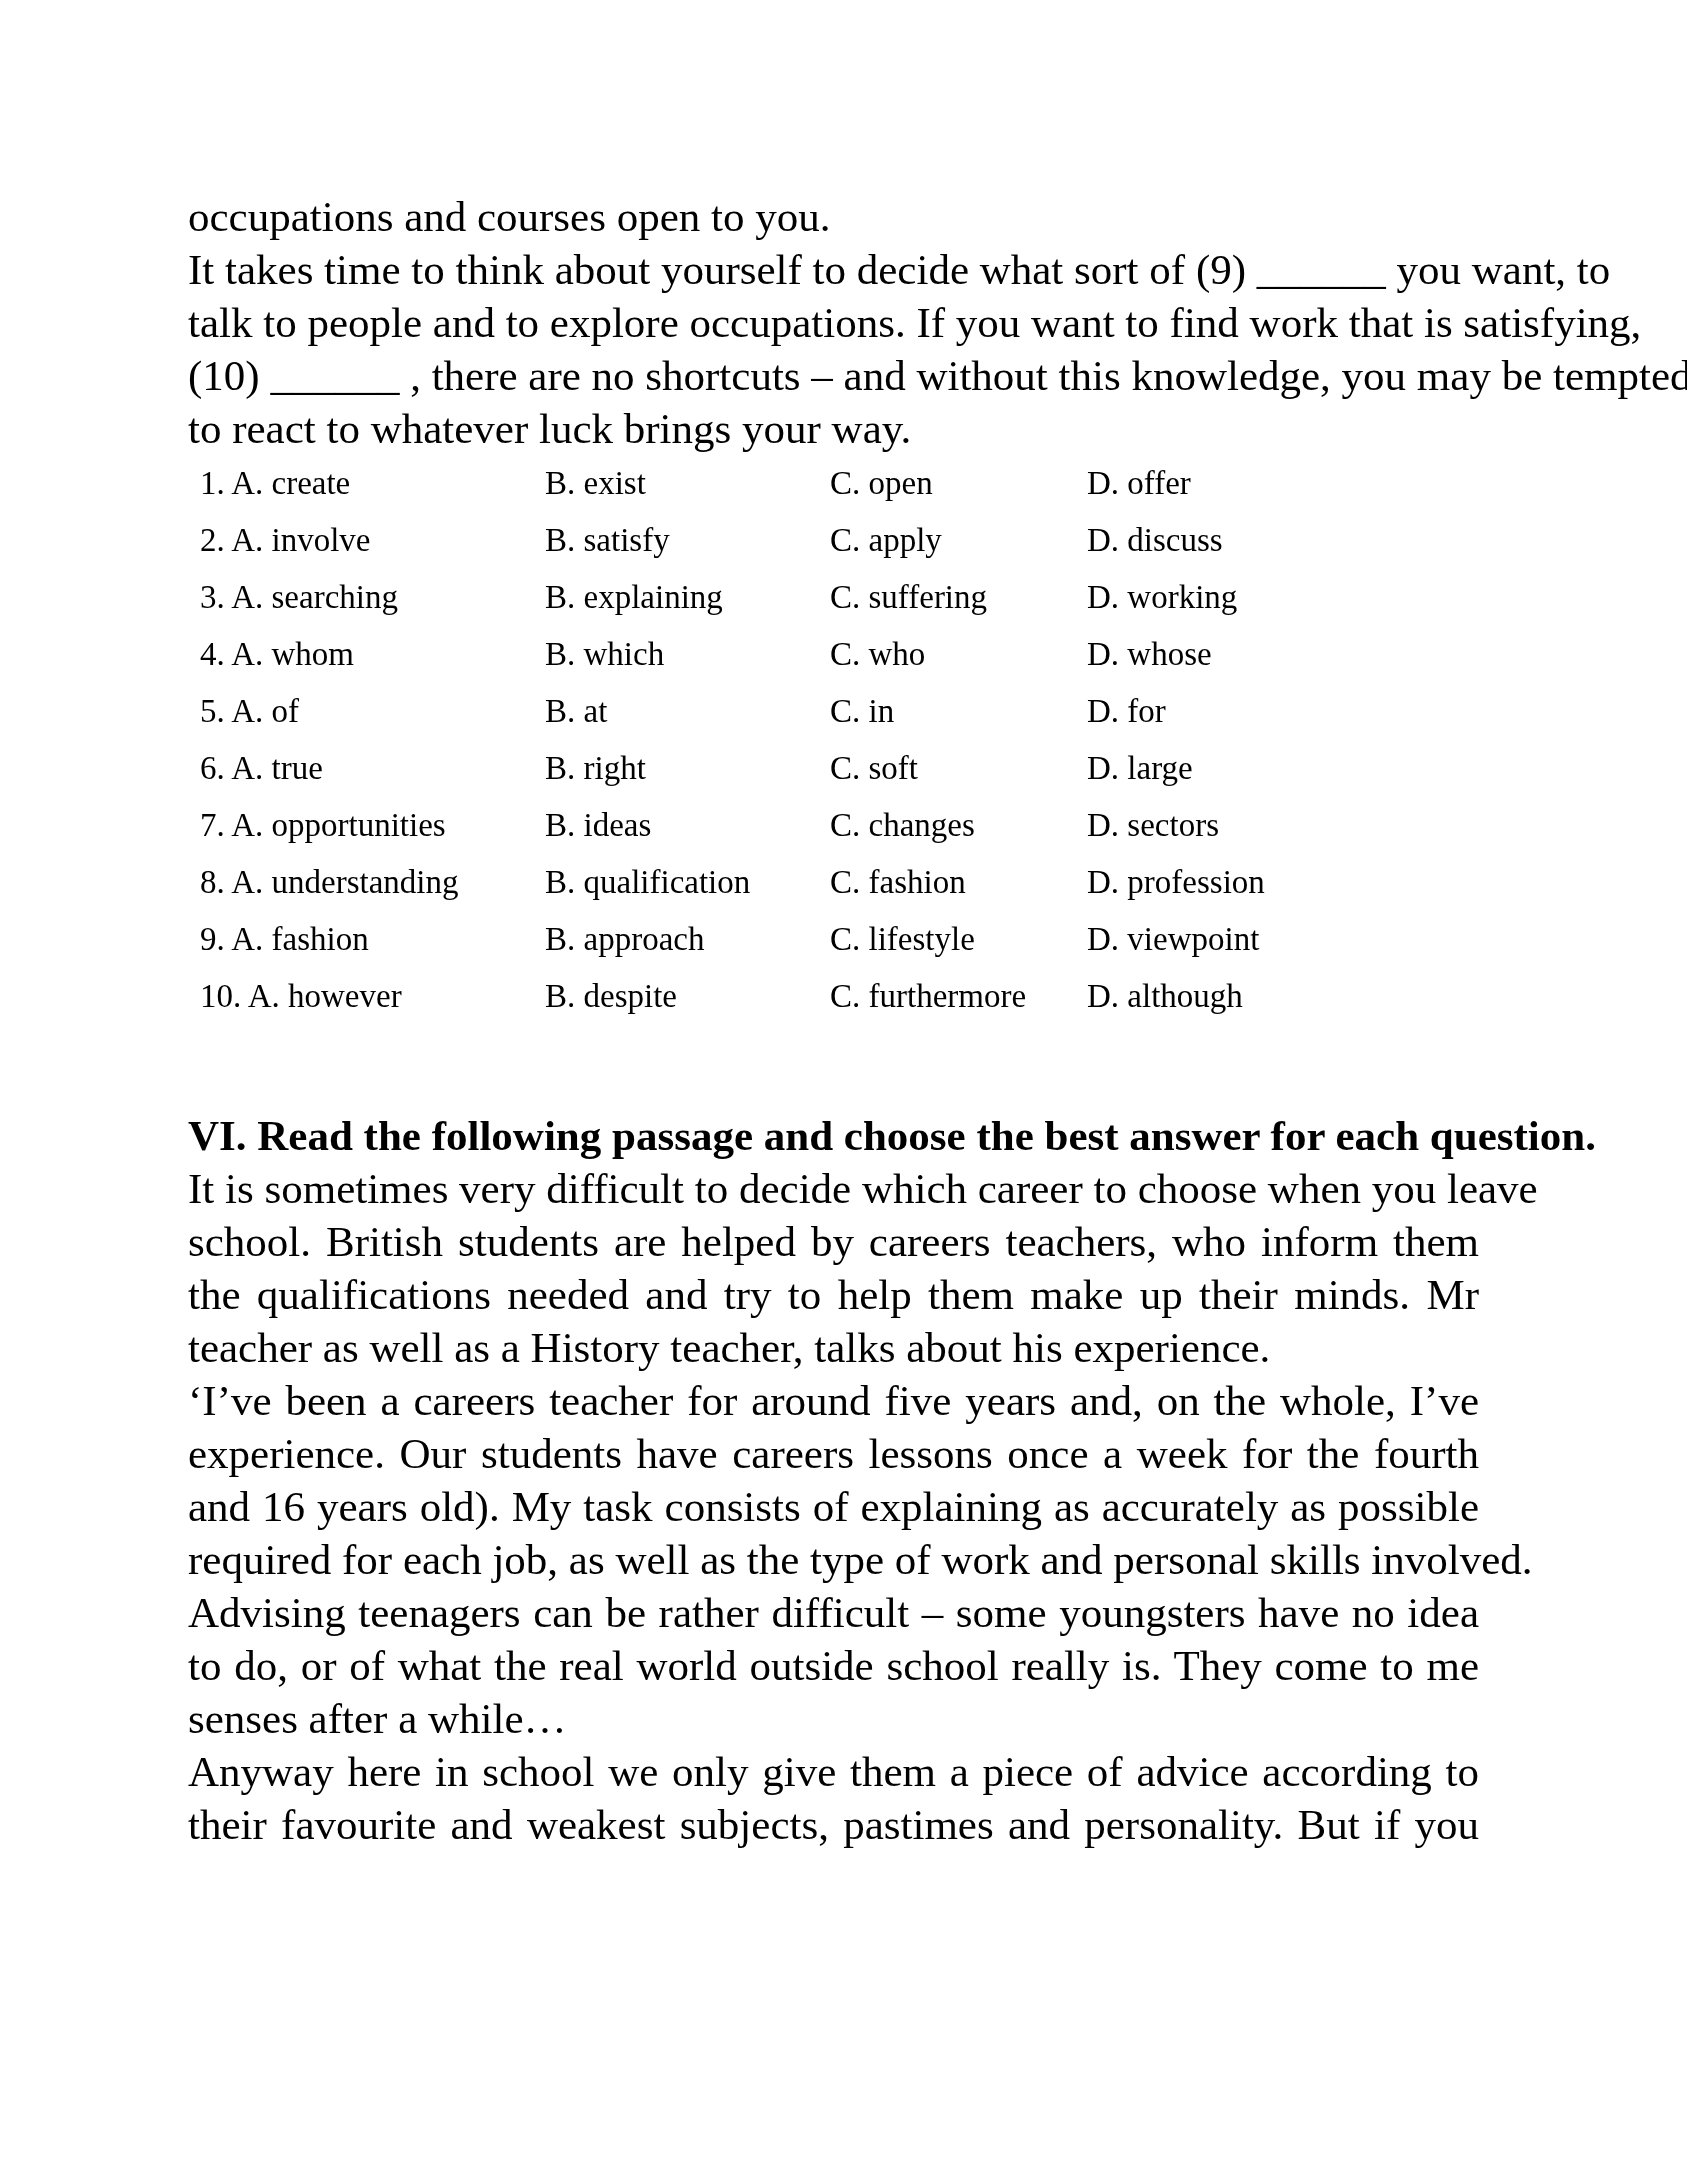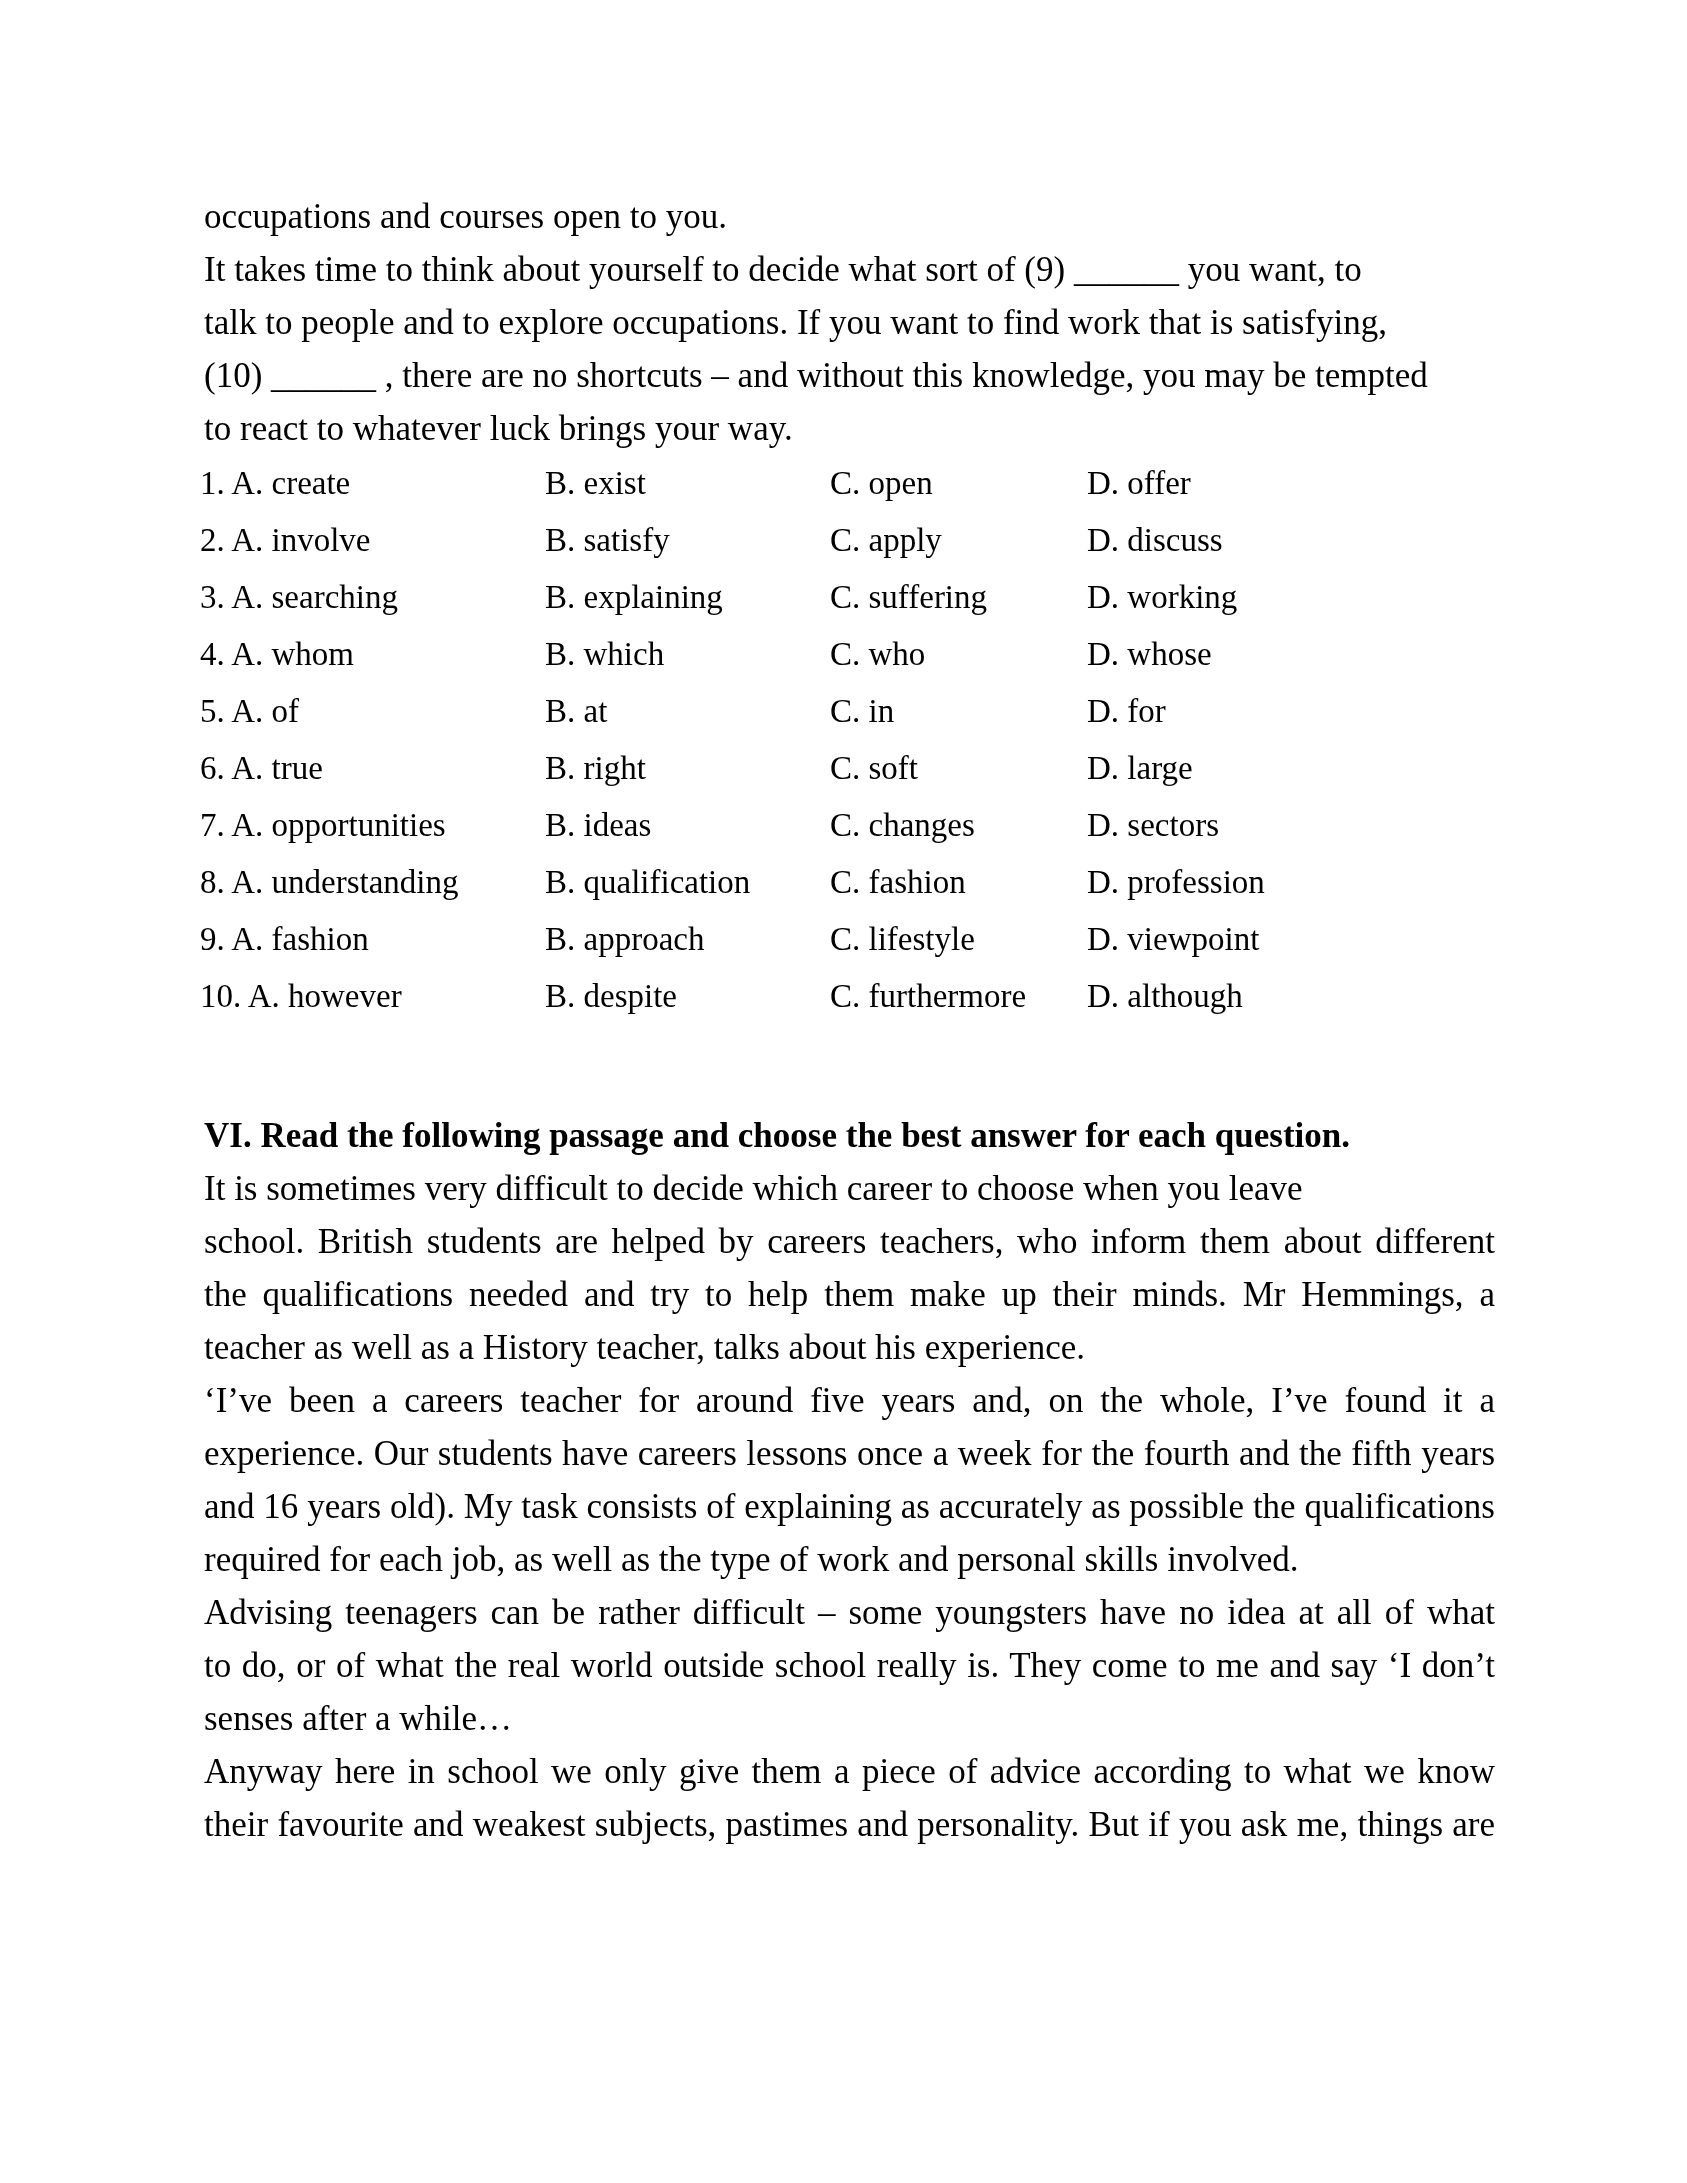--- a/index.html
+++ b/index.html
@@ -17,23 +17,23 @@
   }
   .page {
     position: absolute;
     left: 0; top: 0;
     width: 1687px;
     height: 2183px;
     background: #ffffff;
   }
   .block {
     position: absolute;
-    left: 204px;
+    left: 188px;
     width: 1291px;
-    font-size: 35px;
+    font-size: 43px;
   }
   .line {
     display: block;
     height: 53px;
     line-height: 53px;
     white-space: nowrap;
   }
   .justify {
     display: block;
     height: 53px;

